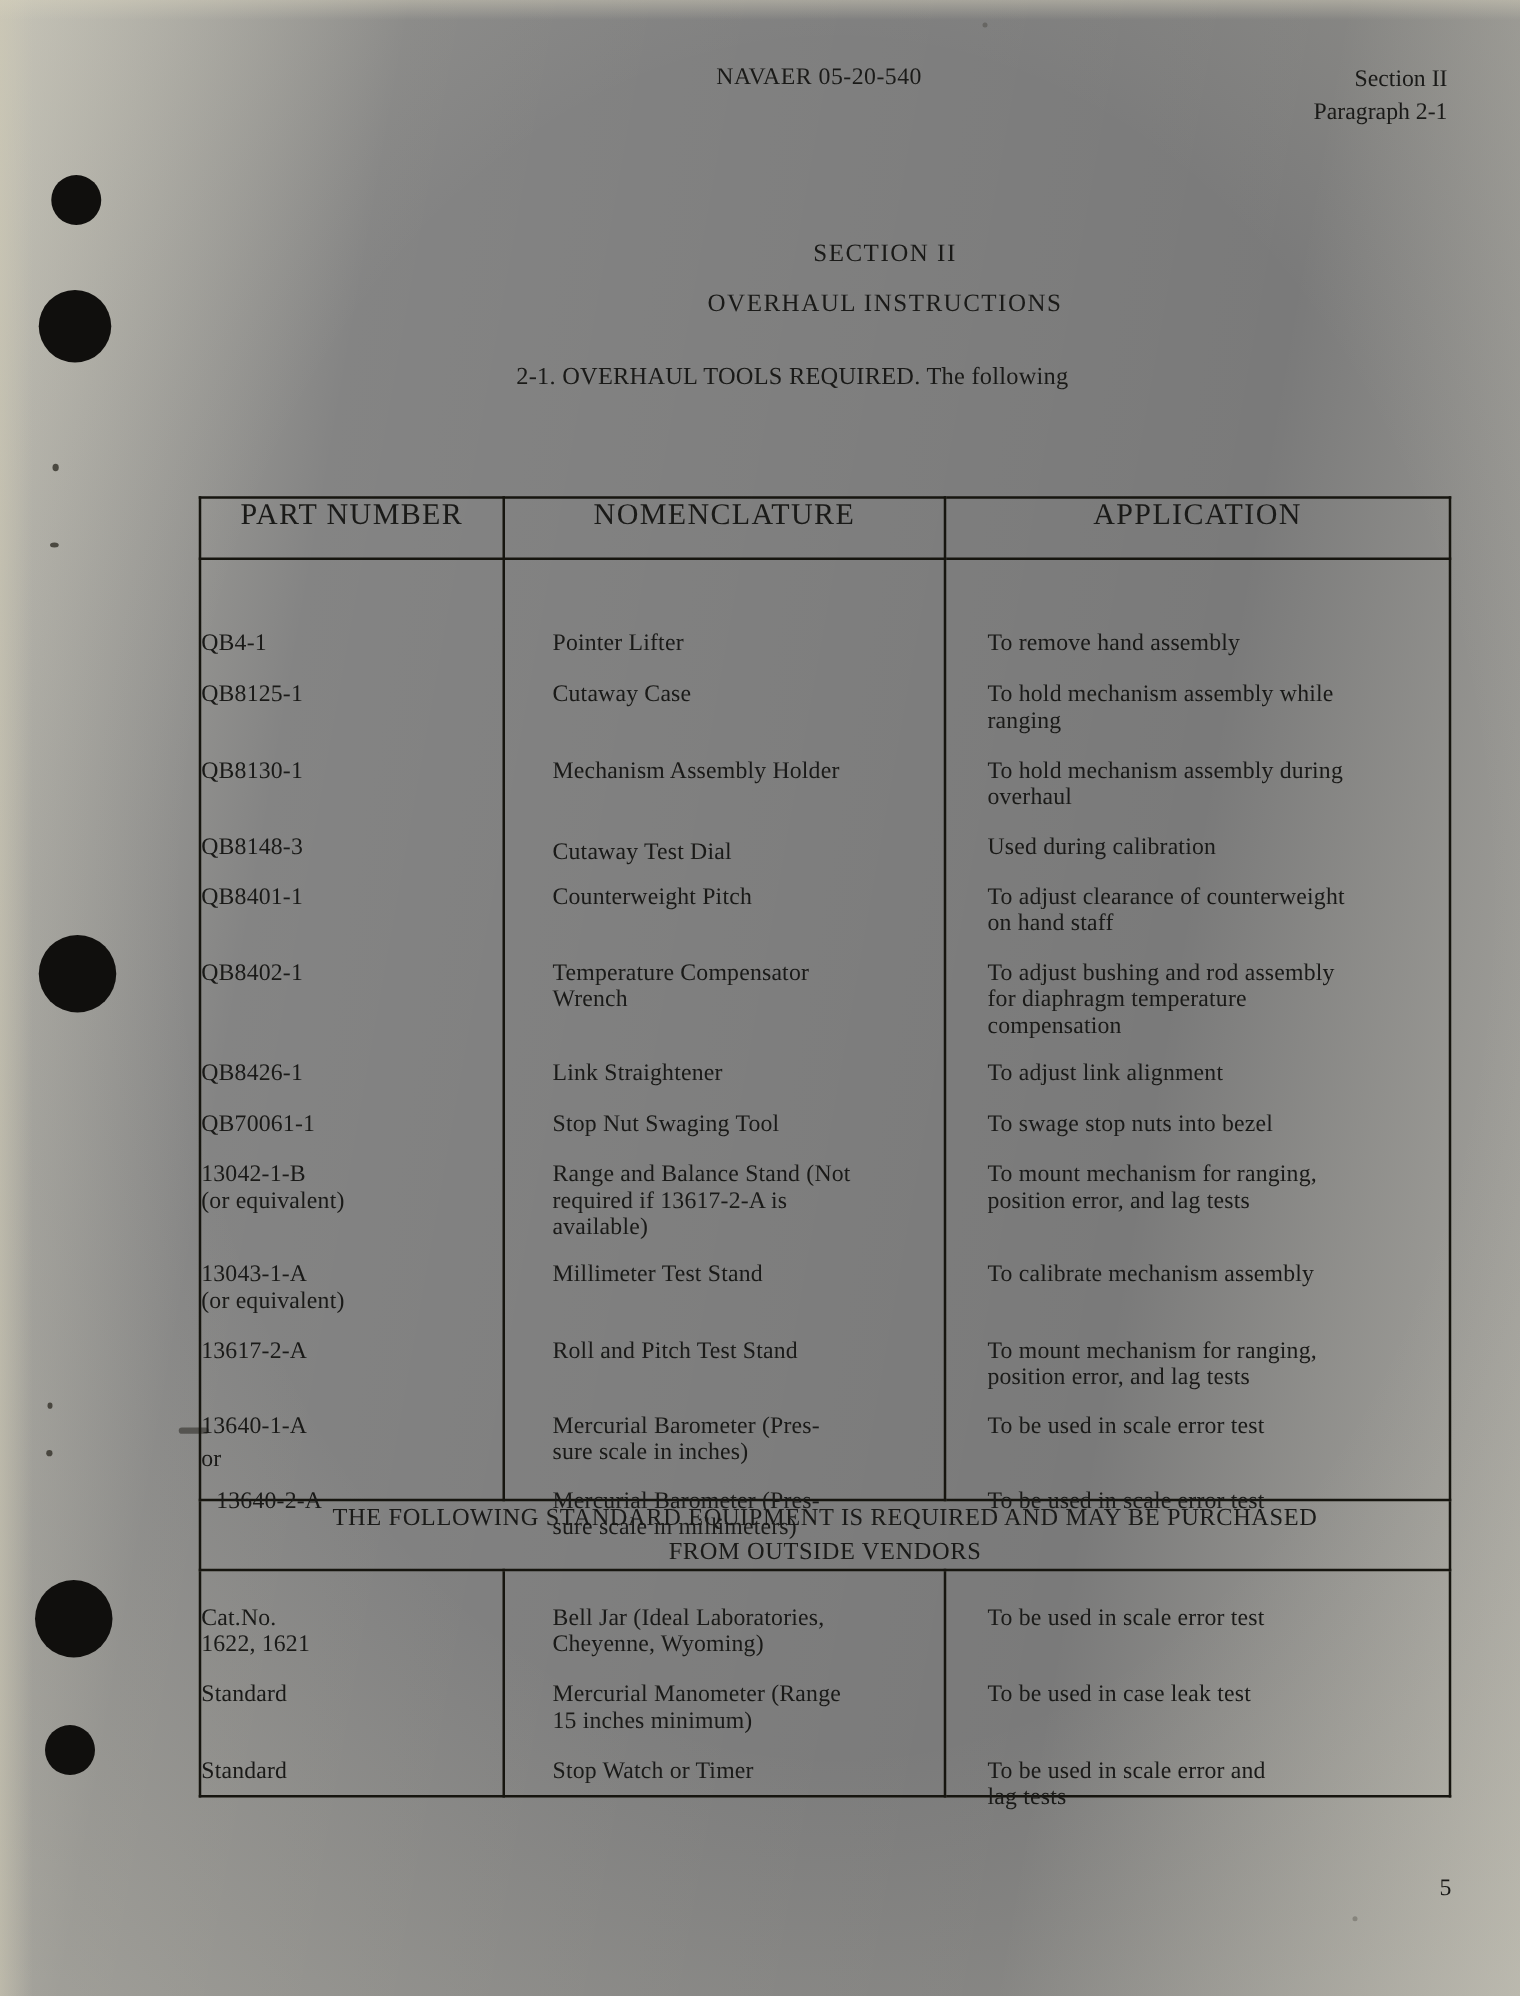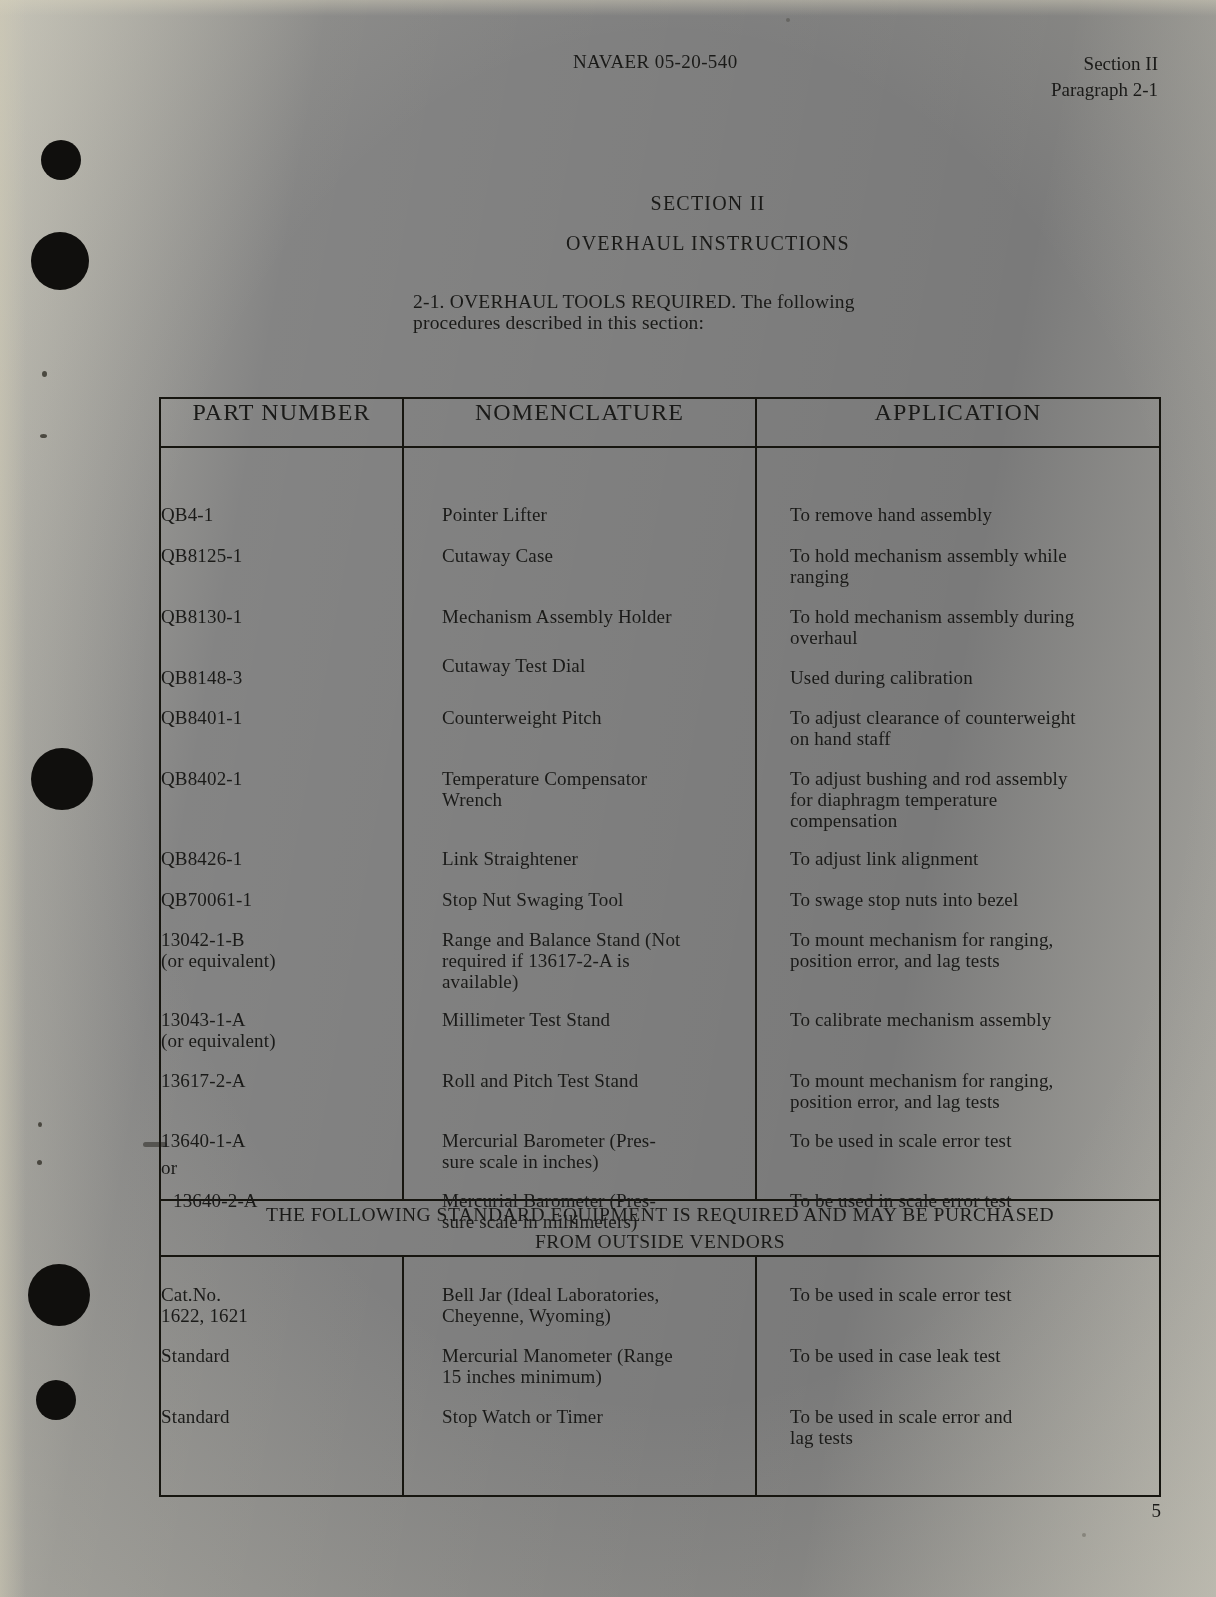--- a/index.html
+++ b/index.html
@@ -119,21 +119,21 @@
     font-size: 24px;
     letter-spacing: 1.1px;
     vertical-align: middle;
   }
 
   
   .body-col {
     position: relative;
     height: 751px;
   }
-  .body-col2 { position: relative; height: 238px; }
+  .body-col2 { position: relative; height: 179px; }
 
   .rowtext {
     position: absolute;
     font-size: 19px;
     line-height: 24px;
     letter-spacing: 0.15px;
   }
   .pn { width: 100%; left: 0; }
   .nom { left: 38px; right: 10px; }
   .app { left: 33px; right: 8px; }
@@ -186,21 +186,20 @@
   <div class="hdr-right">
     <div>Section II</div>
     <div>Paragraph 2-1</div>
   </div>
 
   <div class="sec-title t1">SECTION II</div>
   <div class="sec-title t2">OVERHAUL INSTRUCTIONS</div>
 
   <div class="intro">
     <div class="ln1">2-1. OVERHAUL TOOLS REQUIRED.  The following</div>
-    <div>procedures described in this section:</div>
   </div>
 
   <table class="tbl">
     <colgroup>
       <col class="col-pn">
         <col class="col-nom">
         <col class="col-app">
     </colgroup>
     <thead>
       <tr>
@@ -230,21 +229,21 @@
             <div class="rowtext pn" style="top:681px;">13640-1-A</div>
             <div class="rowtext pn" style="top:708px;">or</div>
             <div class="rowtext pn" style="top:741px;padding-left:12px;">13640-2-A</div>
           </div>
         </td>
         <td>
           <div class="body-col">
             <div class="rowtext nom" style="top:55px;">Pointer Lifter</div>
             <div class="rowtext nom" style="top:96px;">Cutaway Case</div>
             <div class="rowtext nom" style="top:157px;">Mechanism Assembly Holder</div>
-            <div class="rowtext nom" style="top:206px;">Cutaway Test Dial</div>
+            <div class="rowtext nom" style="top:222px;">Cutaway Test Dial</div>
             <div class="rowtext nom" style="top:258px;">Counterweight Pitch</div>
             <div class="rowtext nom" style="top:319px;">Temperature Compensator</div>
             <div class="rowtext nom" style="top:340px;">Wrench</div>
             <div class="rowtext nom" style="top:399px;">Link Straightener</div>
             <div class="rowtext nom" style="top:440px;">Stop Nut Swaging Tool</div>
             <div class="rowtext nom" style="top:480px;">Range and Balance Stand (Not</div>
             <div class="rowtext nom" style="top:501px;">required if 13617-2-A is</div>
             <div class="rowtext nom" style="top:522px;">available)</div>
             <div class="rowtext nom" style="top:560px;">Millimeter Test Stand</div>
             <div class="rowtext nom" style="top:621px;">Roll and Pitch Test Stand</div>

